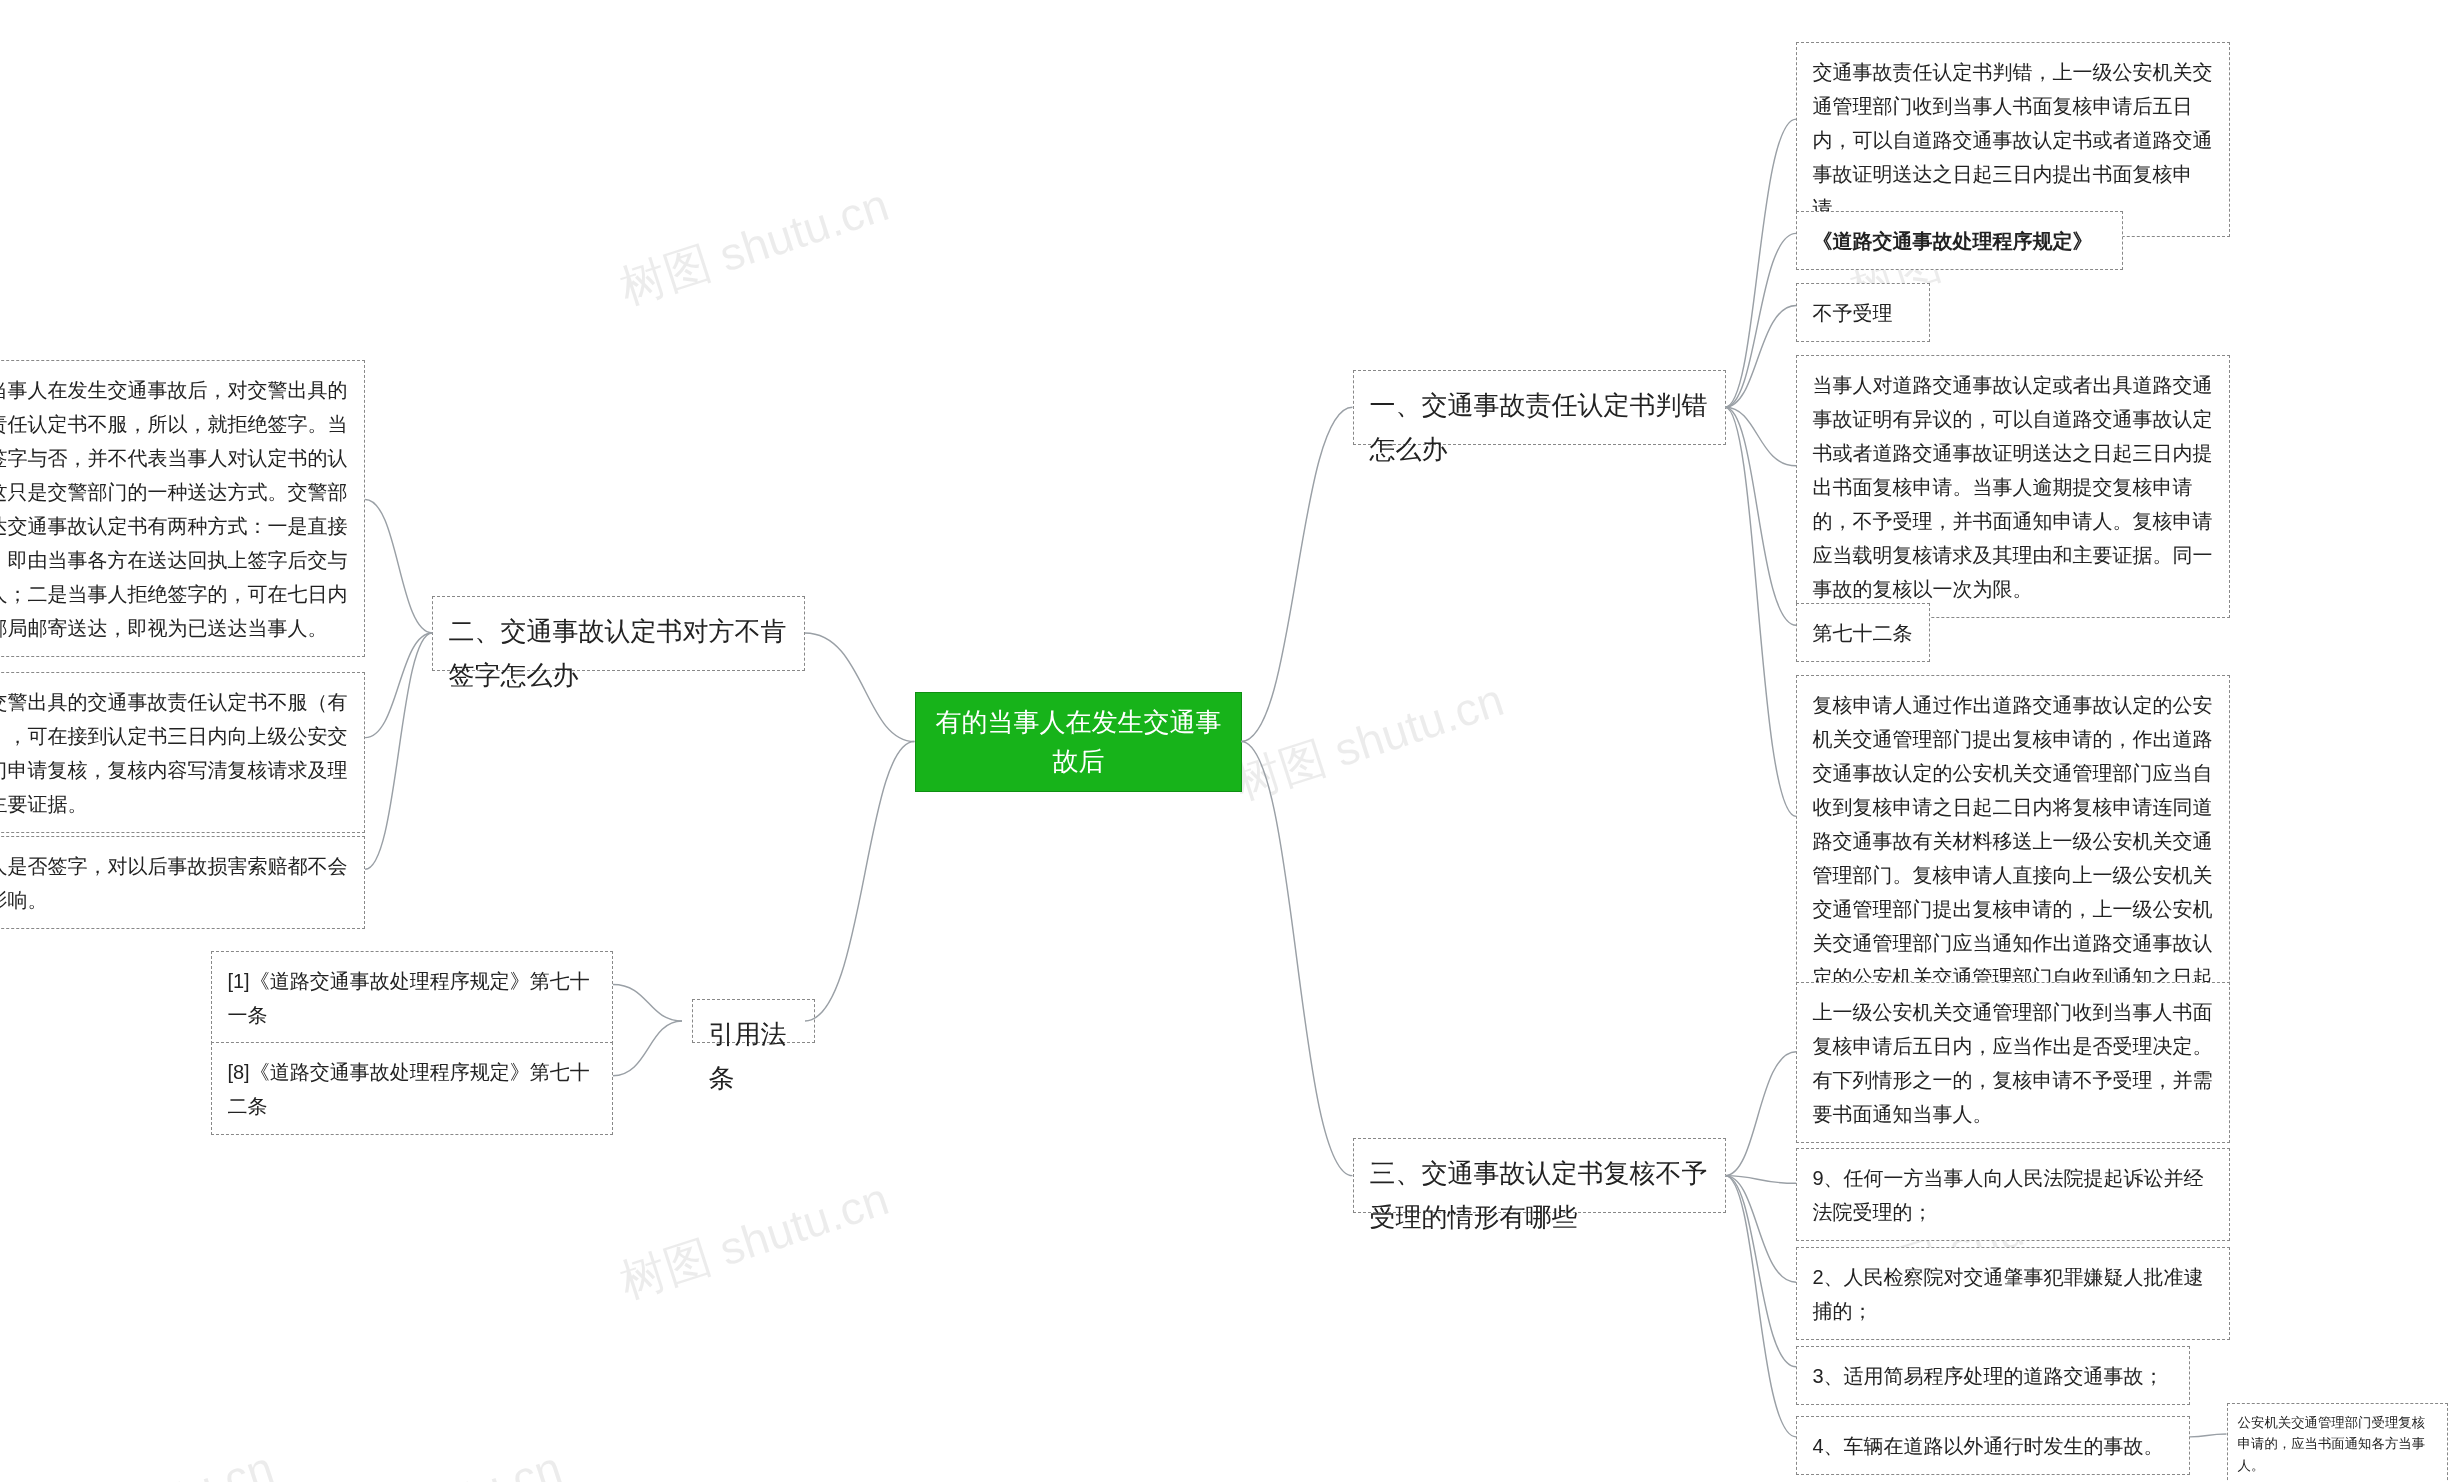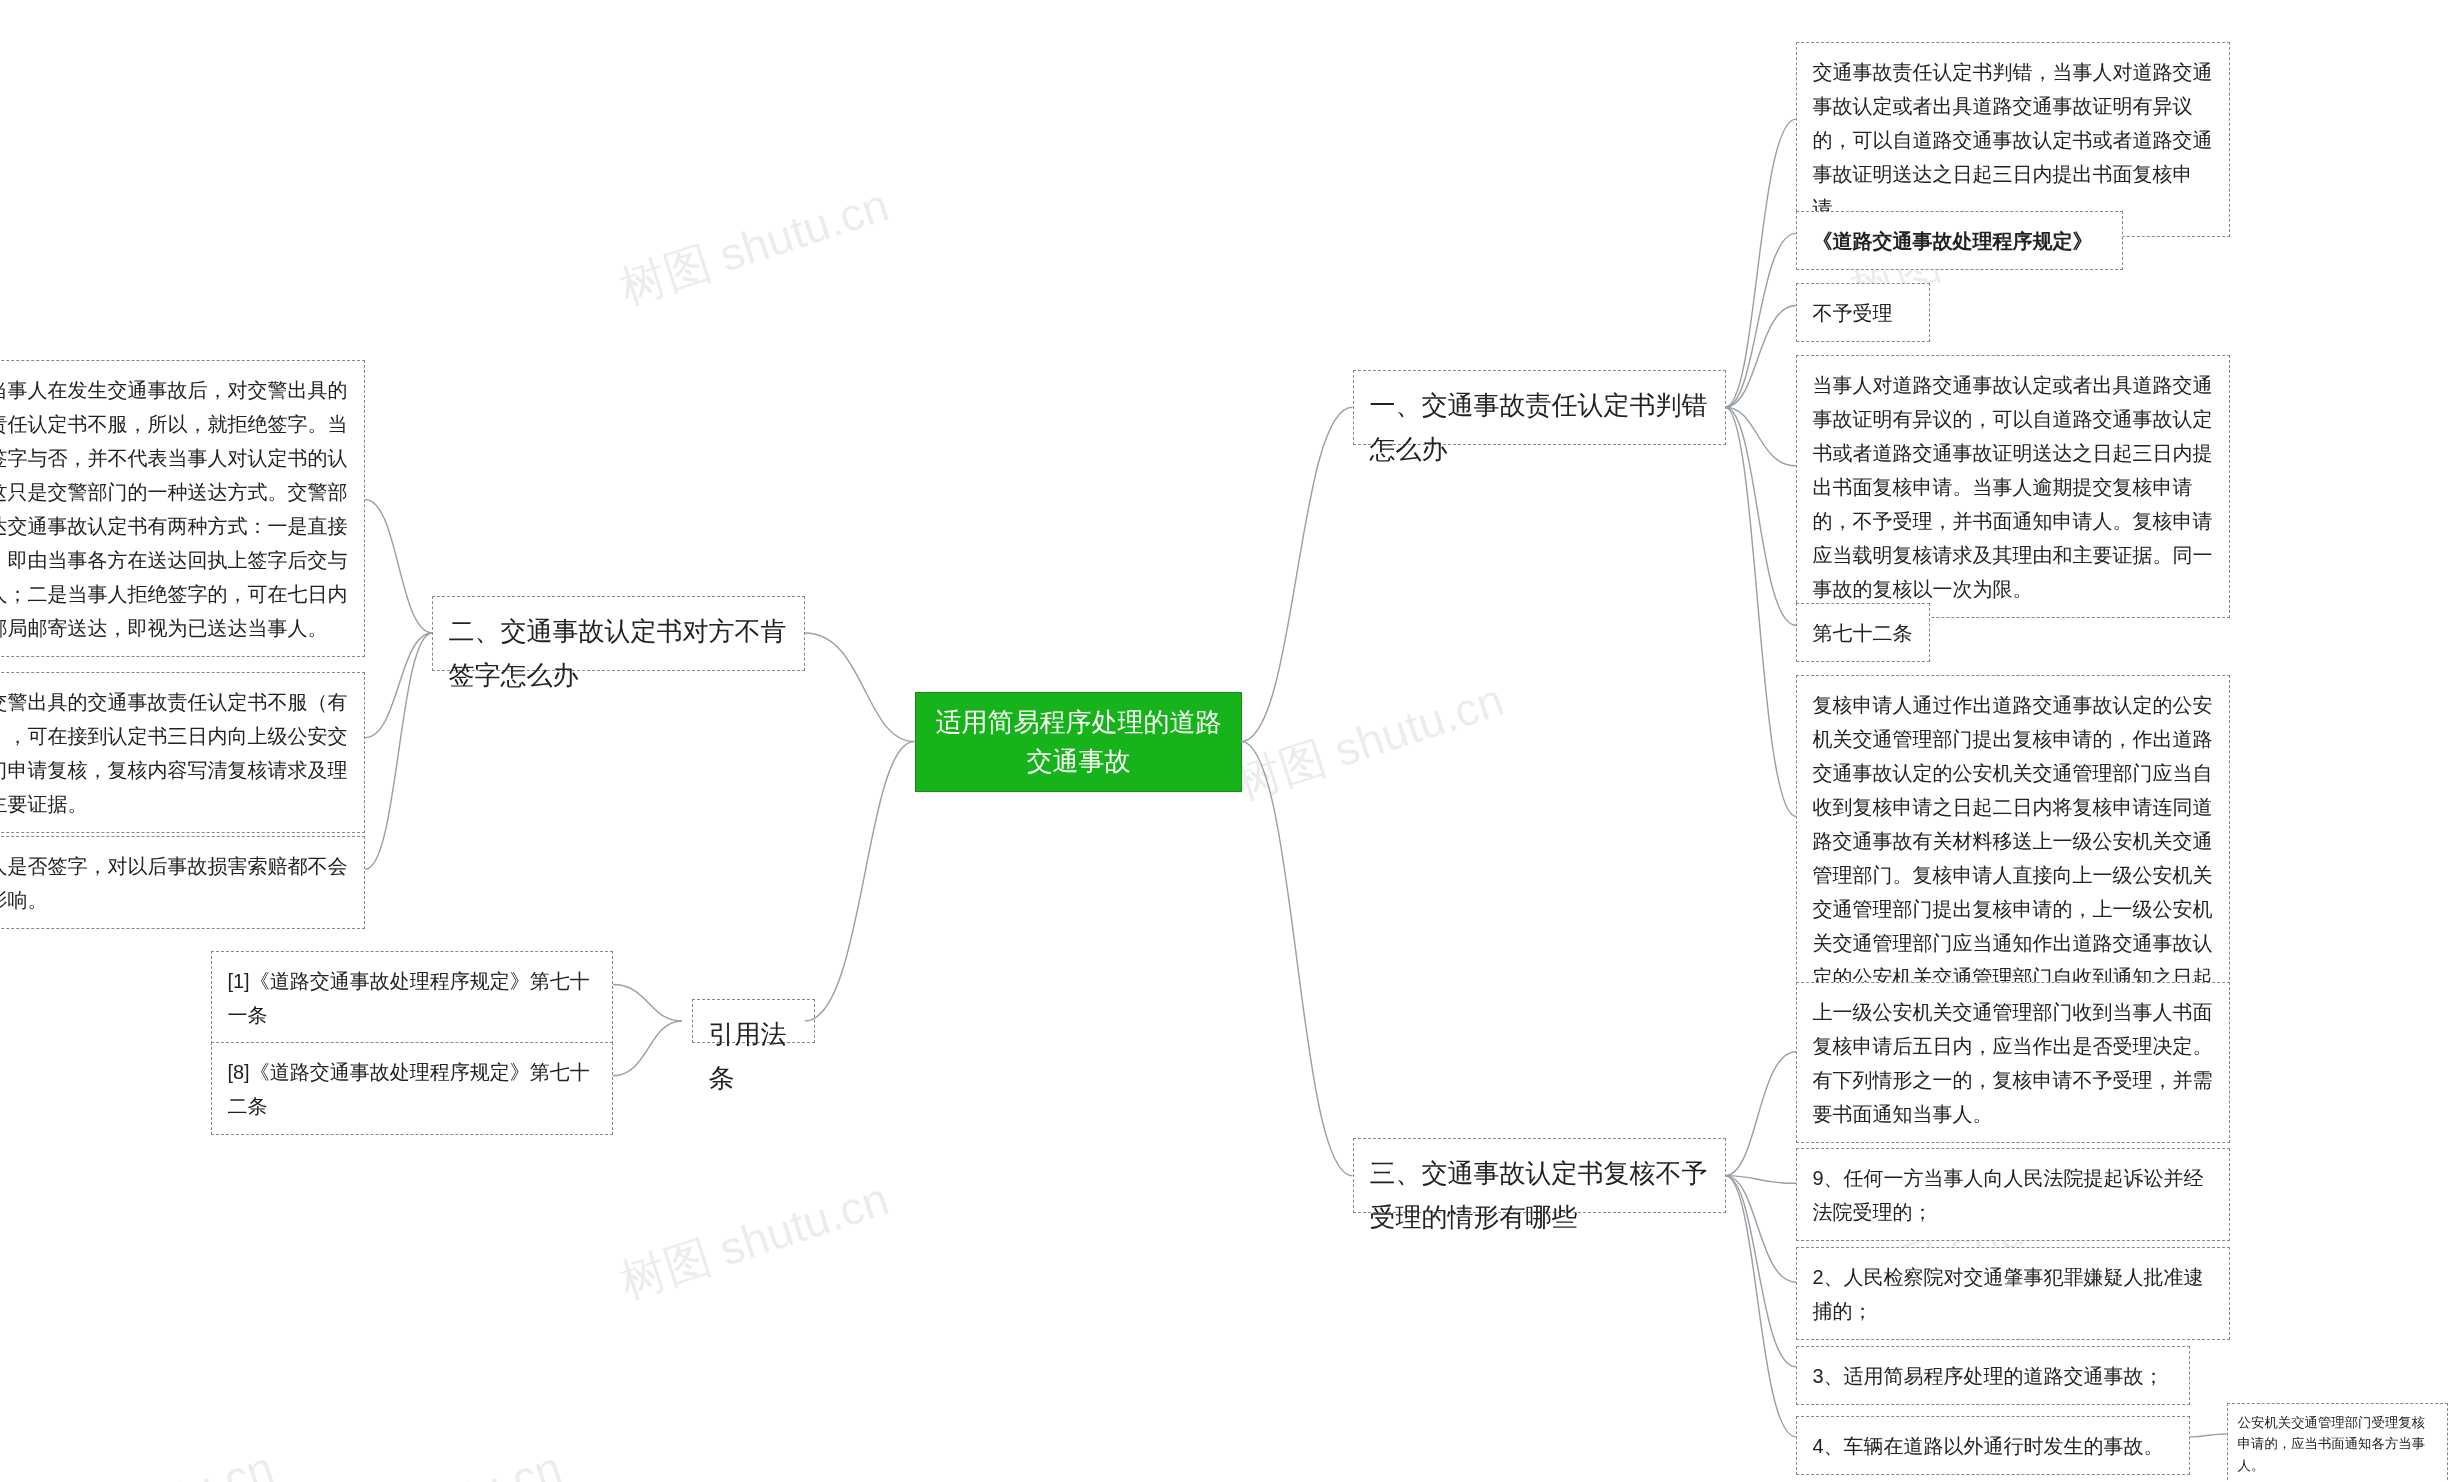--- a/index.html
+++ b/index.html
@@ -81,25 +81,25 @@
 
 <div class="watermark" style="left:615px; top:216px;">树图 shutu.cn</div>
 <div class="watermark" style="left:1845px; top:216px;">树图 shutu.cn</div>
 <div class="watermark" style="left:0px; top:711px;">树图 shutu.cn</div>
 <div class="watermark" style="left:1230px; top:711px;">树图 shutu.cn</div>
 <div class="watermark" style="left:615px; top:1210px;">树图 shutu.cn</div>
 <div class="watermark" style="left:1845px; top:1210px;">树图 shutu.cn</div>
 <div class="watermark" style="left:0px;   top:1479px;">树图 shutu.cn</div>
 <div class="watermark" style="left:288px; top:1479px;">树图 shutu.cn</div>
 
-<div class="root-node">适用简易程序处理的道路交通事故</div>
+<div class="root-node">有的当事人在发生交通事故后</div>
 
 <div class="node branch" style="left:1353px; top:370px; width:373px; height:75px;">一、交通事故责任认定书判错怎么办</div>
 
-<div class="node" style="left:1796px; top:42px; width:434px;">交通事故责任认定书判错，当事人对道路交通事故认定或者出具道路交通事故证明有异议的，可以自道路交通事故认定书或者道路交通事故证明送达之日起三日内提出书面复核申请。</div>
+<div class="node" style="left:1796px; top:42px; width:434px;">交通事故责任认定书判错，上一级公安机关交通管理部门收到当事人书面复核申请后五日内，可以自道路交通事故认定书或者道路交通事故证明送达之日起三日内提出书面复核申请。</div>
 <div class="node" style="left:1796px; top:211px; width:327px;font-weight:bold;">《道路交通事故处理程序规定》</div>
 <div class="node" style="left:1796px; top:283px; width:134px;">不予受理</div>
 <div class="node" style="left:1796px; top:355px; width:434px;">当事人对道路交通事故认定或者出具道路交通事故证明有异议的，可以自道路交通事故认定书或者道路交通事故证明送达之日起三日内提出书面复核申请。当事人逾期提交复核申请的，不予受理，并书面通知申请人。复核申请应当载明复核请求及其理由和主要证据。同一事故的复核以一次为限。</div>
 <div class="node" style="left:1796px; top:603px; width:134px;">第七十二条</div>
 <div class="node" style="left:1796px; top:675px; width:434px;">复核申请人通过作出道路交通事故认定的公安机关交通管理部门提出复核申请的，作出道路交通事故认定的公安机关交通管理部门应当自收到复核申请之日起二日内将复核申请连同道路交通事故有关材料移送上一级公安机关交通管理部门。复核申请人直接向上一级公安机关交通管理部门提出复核申请的，上一级公安机关交通管理部门应当通知作出道路交通事故认定的公安机关交通管理部门自收到通知之日起五日内提交案卷材料。</div>
 
 <div class="node branch" style="left:1353px; top:1138px; width:373px; height:75px;">三、交通事故认定书复核不予受理的情形有哪些</div>
 
 <div class="node" style="left:1796px; top:982px; width:434px;">上一级公安机关交通管理部门收到当事人书面复核申请后五日内，应当作出是否受理决定。有下列情形之一的，复核申请不予受理，并需要书面通知当事人。</div>
 <div class="node" style="left:1796px; top:1148px; width:434px;">9、任何一方当事人向人民法院提起诉讼并经法院受理的；</div>

